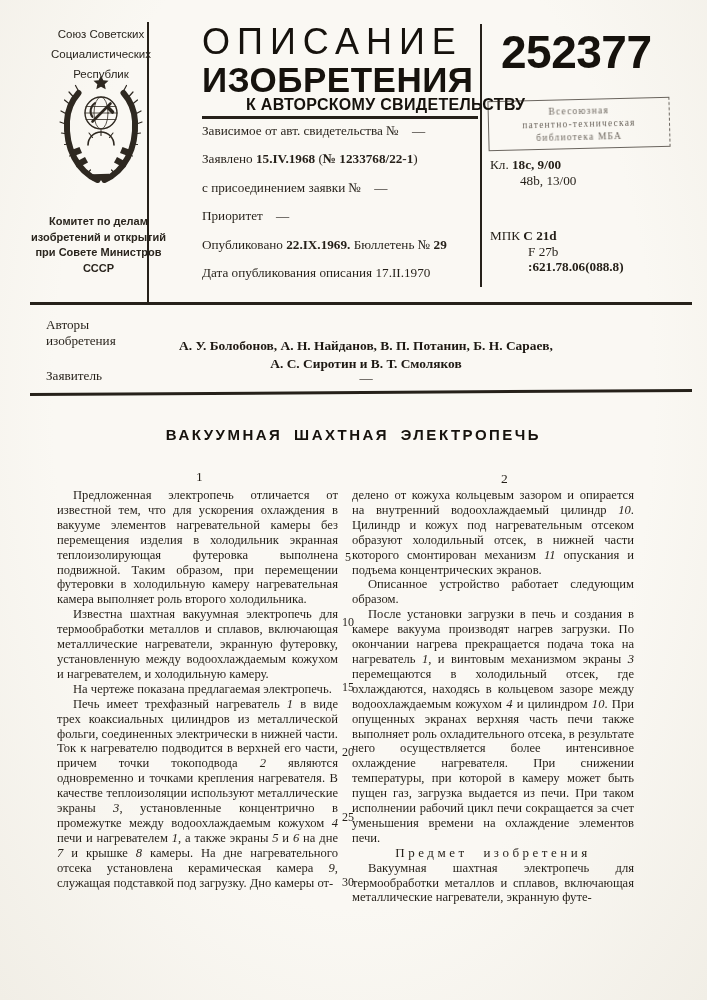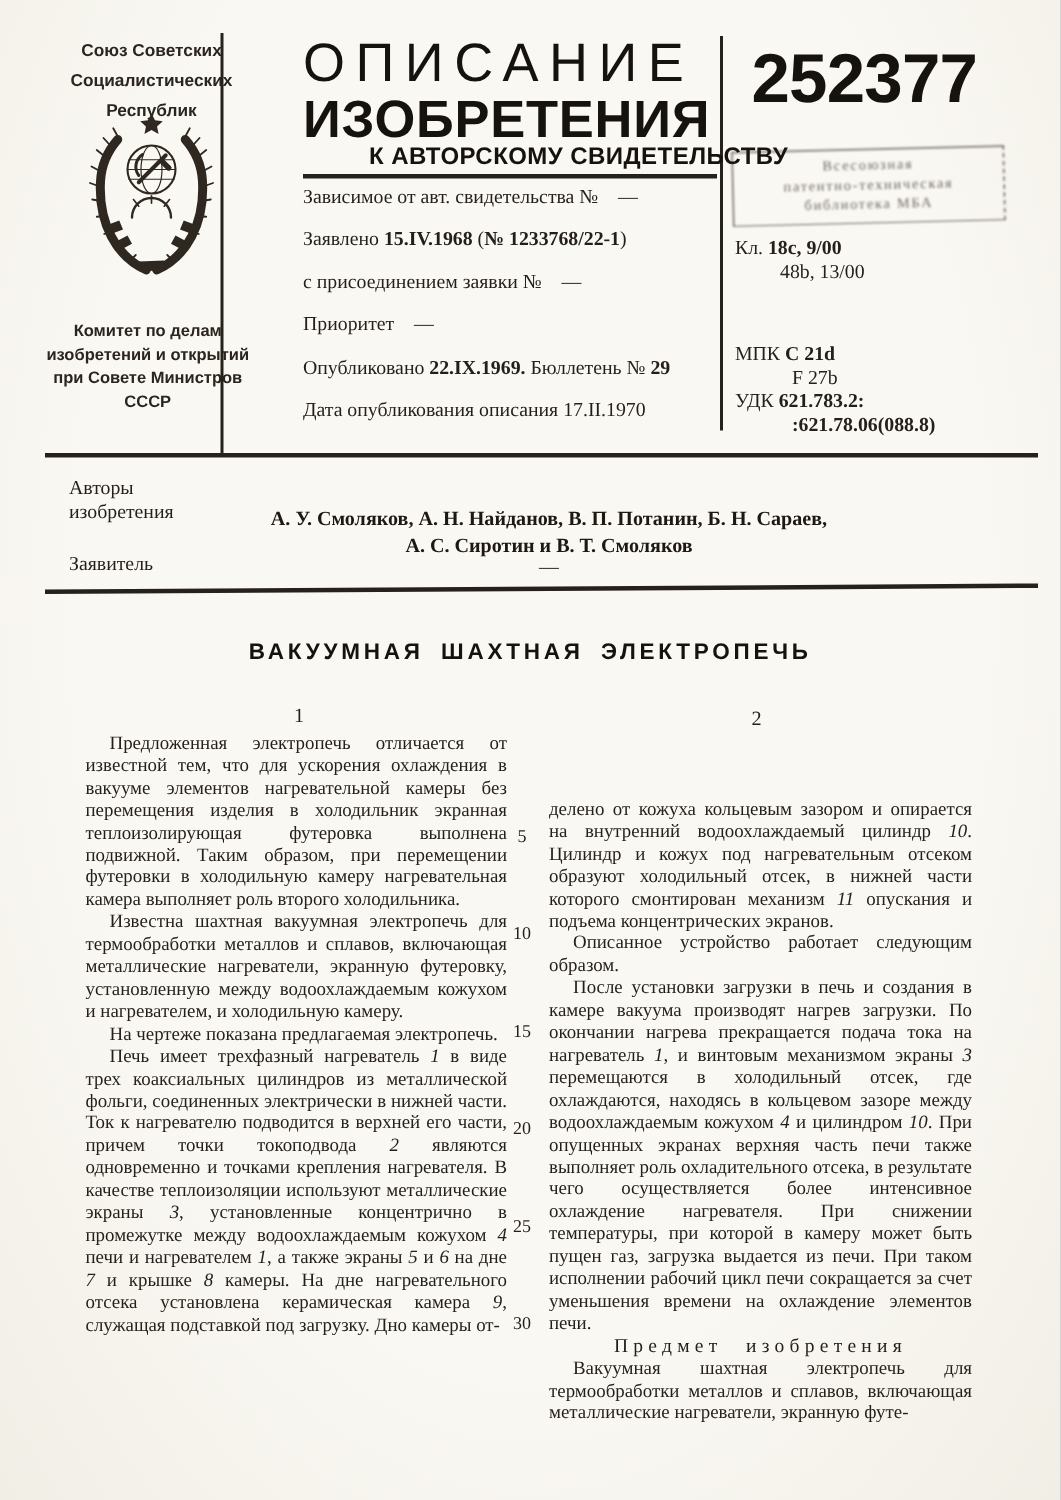--- a/index.html
+++ b/index.html
@@ -13,21 +13,21 @@
     margin:0 auto;
     background:#f7f5ef;
     background-image:radial-gradient(ellipse at 50% 40%, #faf8f3 60%, #f1eee6 100%);
     color:#241f18;
     overflow:hidden;
   }
   
   .country{
     position:absolute;left:36px;top:24px;width:130px;
     font-family:"Liberation Sans", sans-serif;
-    font-weight:bold;font-size:11.5px;line-height:20px;
+    font-weight:normal;font-size:11.5px;line-height:20px;
     text-align:center;color:#2a251e;
   }
   .emblem{position:absolute;left:53px;top:74px;}
   .committee{
     position:absolute;left:26px;top:214px;width:145px;
     font-family:"Liberation Sans", sans-serif;
     font-weight:bold;font-size:11px;line-height:15.5px;
     text-align:center;color:#2a251e;
   }
   .vline{position:absolute;width:2px;background:#26211a;}
@@ -101,21 +101,21 @@
   .col-num{position:absolute;font-size:13.5px;}
   .col-num-1{left:196px;top:469px;}
   .col-num-2{left:501px;top:471px;}
   .col{
     position:absolute;top:488px;
     font-size:12.6px;line-height:14.9px;
     text-align:justify;
     color:#241f18;
   }
   .col-left{left:57px;width:281px;}
-  .col-right{left:366px;width:282px;margin-top:44px;}
+  .col-right{left:352px;width:282px;}
   .col p{margin:0;text-indent:16px;}
   .col p.no-indent{text-indent:0;}
   .claims-heading{
     margin:9px 0 5px 0;text-align:center;text-indent:0 !important;
     letter-spacing:3.5px;word-spacing:9px;font-size:13px;
   }
   .line-no{
     position:absolute;left:336px;width:24px;text-align:center;
     font-size:12px;color:#241f18;
   }
@@ -200,37 +200,33 @@
     <div class="class-row indent1">
       <span>48b, 13/00</span>
     </div>
     <div class="class-row gap-top">
       <span>МПК</span>
       <span class="val-bold">C 21d</span>
     </div>
     <div class="class-row indent2">
       <span>F 27b</span>
     </div>
-    <div class="class-row">
-      <span>УДК</span>
-      <span class="val-bold">621.783.2:</span>
-    </div>
     <div class="class-row indent2">
       <span class="val-bold">:621.78.06(088.8)</span>
     </div>
   </div>
 
   <div class="hrule rule1"></div>
 
   <div class="authors-label">
     <div>Авторы</div>
     <div>изобретения</div>
   </div>
   <div class="names">
-    <div>А. У. Смоляков, А. Н. Найданов, В. П. Потанин, Б. Н. Сараев,</div>
+    <div>А. У. Болобонов, А. Н. Найданов, В. П. Потанин, Б. Н. Сараев,</div>
     <div>А. С. Сиротин и В. Т. Смоляков</div>
   </div>
   <div class="applicant-label">Заявитель</div>
   <div class="applicant-value">—</div>
 
   <div class="hrule rule2"></div>
 
   <div class="doc-title">ВАКУУМНАЯ ШАХТНАЯ ЭЛЕКТРОПЕЧЬ</div>
 
   <div class="col-num col-num-1">1</div>

